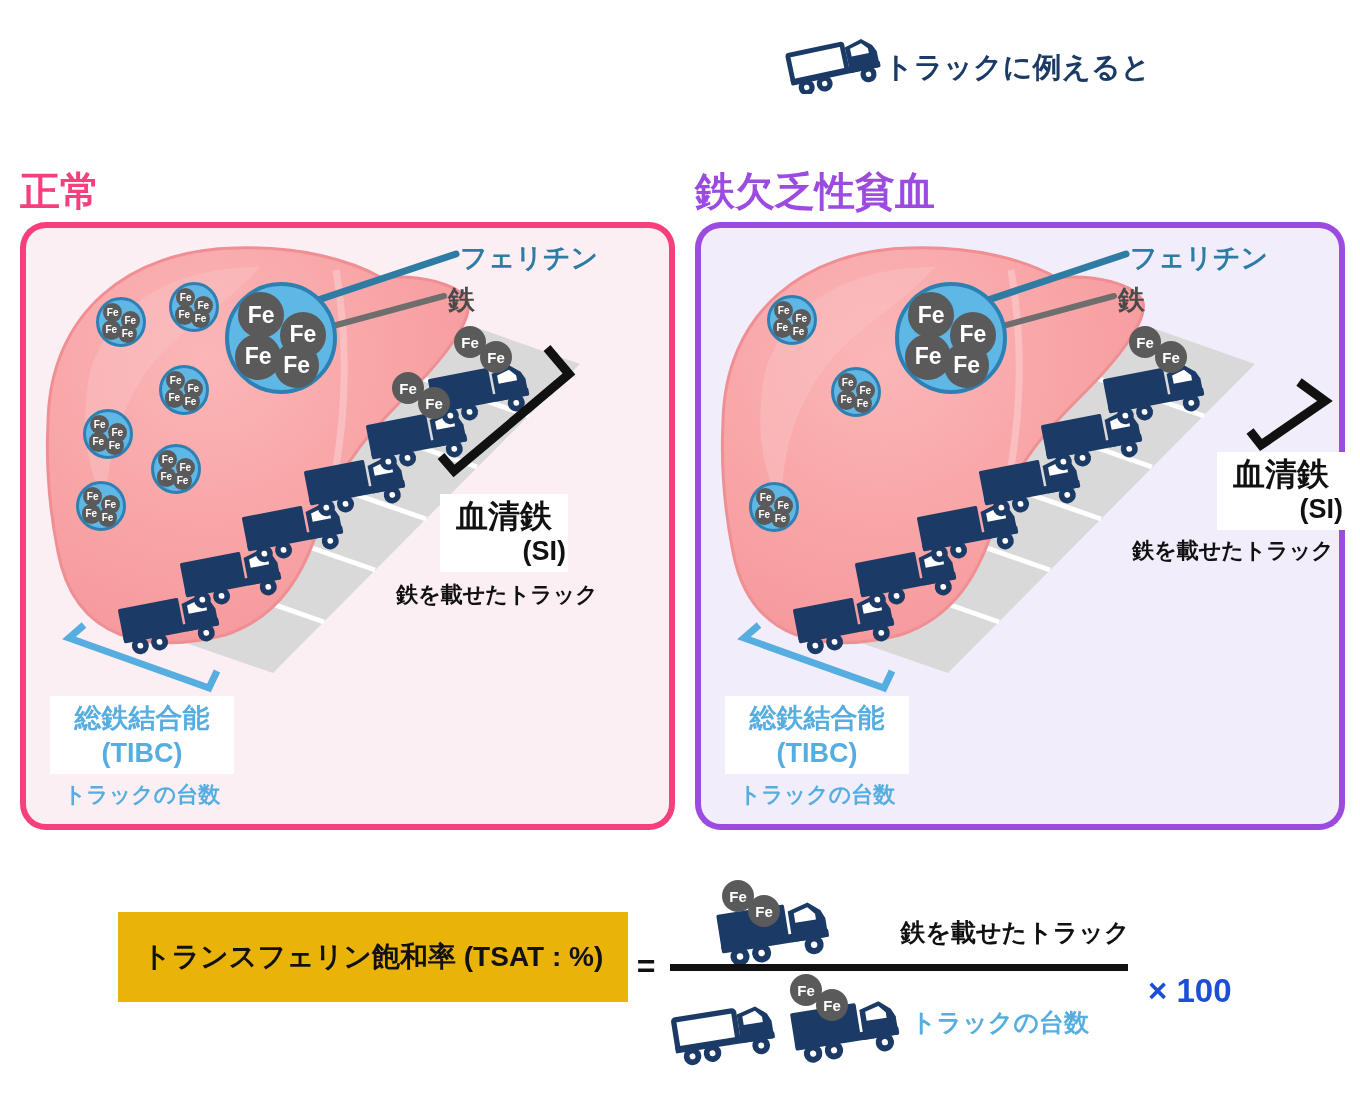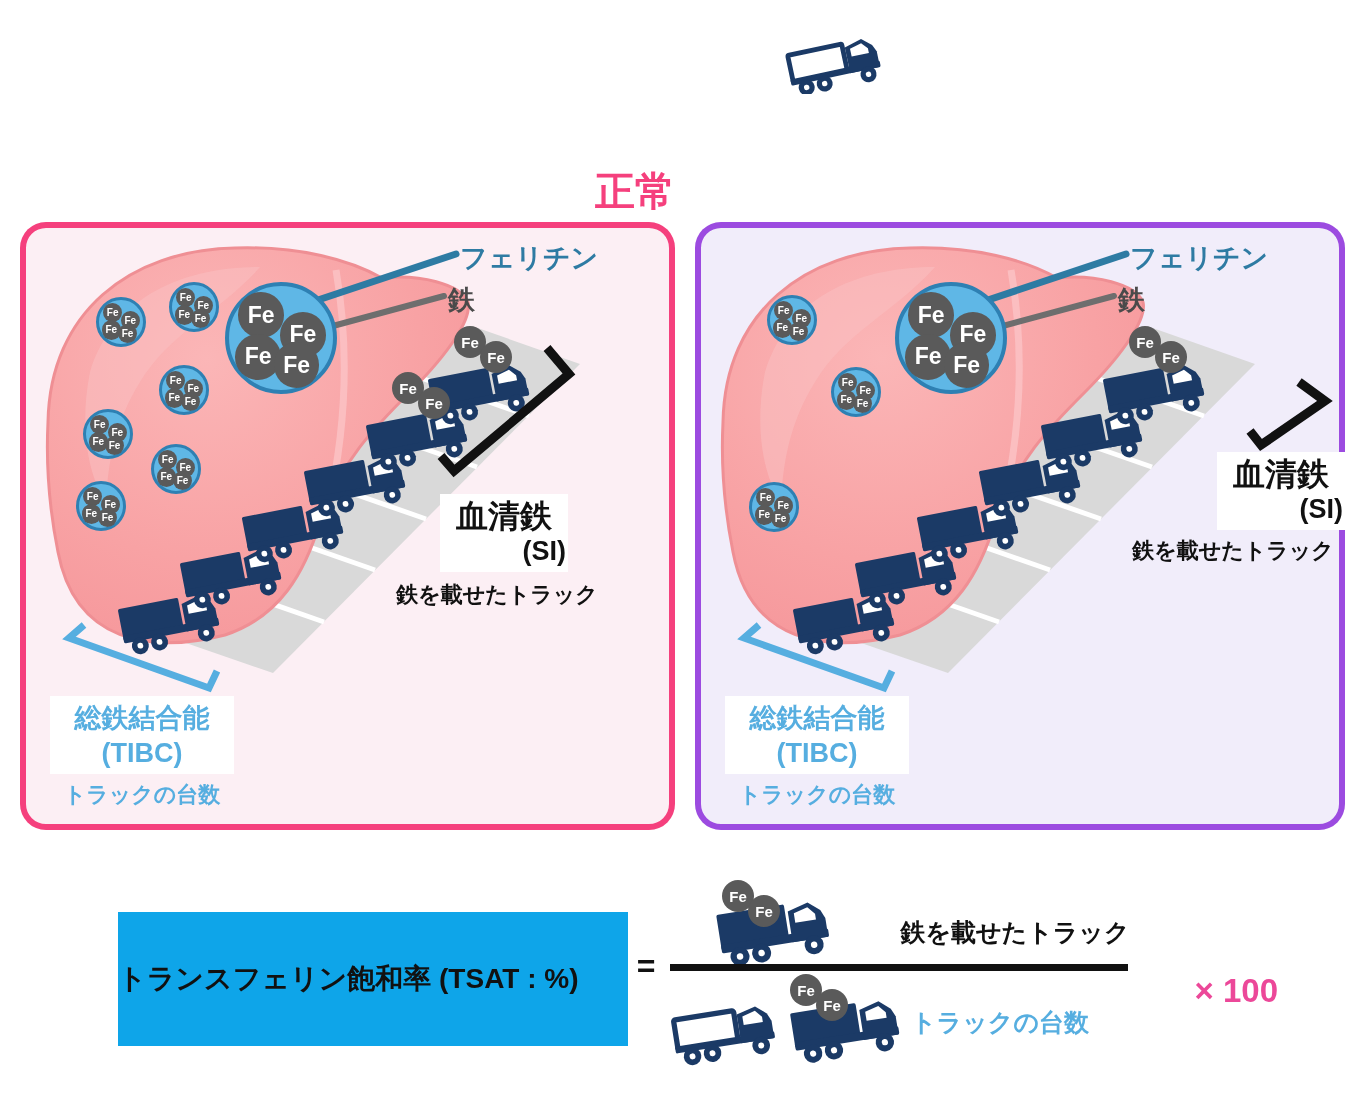--- a/index.html
+++ b/index.html
@@ -3,21 +3,21 @@
 <meta charset="utf-8">
 <style>
   html,body{margin:0;padding:0;background:#fff;}
   .page{position:relative;width:1360px;height:1098px;background:#fff;overflow:hidden;
         font-family:"Liberation Sans","DejaVu Sans",sans-serif;}
   .abs{position:absolute;}
   
   .title-main{left:192px;top:40px;font-size:36px;font-weight:800;color:#1B3A66;letter-spacing:1px;}
   .title-analogy{left:884px;top:48px;font-size:29px;font-weight:800;color:#1B3A66;}
   
-  .panel-h{top:166px;height:50px;font-size:40px;font-weight:800;text-align:right;line-height:50px;}
+  .panel-h{top:166px;height:50px;font-size:40px;font-weight:800;text-align:left;line-height:50px;}
   .panel-h.normal{left:20px;width:655px;color:#F5407D;}
   .panel-h.ida{left:695px;width:650px;color:#9C4BE0;}
   
   .panel{position:absolute;top:222px;height:608px;border-radius:26px;}
   .panel.normal{left:20px;width:655px;background:#FCEFF4;box-shadow:inset 0 0 0 6px #F5407D;}
   .panel.ida{left:695px;width:650px;background:#F1EDFA;box-shadow:inset 0 0 0 6px #9C4BE0;}
   .scene{position:absolute;left:0;top:0;width:100%;height:100%;}
   
   .ferritin{position:absolute;border-radius:50%;background:#5FB7E6;}
   .f-s{width:44px;height:44px;border:3px solid #2E80B3;}
@@ -40,28 +40,28 @@
   .lab-iron{font-size:27px;font-weight:800;color:#4A4A4A;}
   .si-box{background:#fff;text-align:center;color:#111;font-weight:800;padding:4px 2px;}
   .si-box .l1{font-size:32px;line-height:36px;}
   .si-box .l2{font-size:27px;line-height:34px;text-align:right;}
   .si-cap{font-size:22px;font-weight:800;color:#111;text-align:center;}
   .tibc-box{background:#fff;text-align:center;color:#56AEE0;font-weight:800;padding:4px 0;}
   .tibc-box .l1{font-size:27px;line-height:36px;}
   .tibc-box .l2{font-size:27px;line-height:34px;}
   .tibc-cap{font-size:22px;font-weight:800;color:#56AEE0;text-align:center;}
   
-  .f-lhs{left:118px;top:912px;width:510px;height:134px;background:#0ea5e9;
-         display:flex;align-items:center;
+  .f-lhs{left:118px;top:912px;width:510px;height:90px;background:#eab308;
+         display:flex;align-items:center;justify-content:center;
          font-size:28px;font-weight:800;color:#111;}
   .f-eq{left:626px;top:948px;width:40px;font-size:32px;font-weight:800;color:#111;text-align:center;}
   .f-numlab{left:870px;top:916px;width:290px;font-size:25px;font-weight:800;color:#111;text-align:center;}
   .f-bar{left:670px;top:964px;width:458px;height:7px;background:#111;}
   .f-denlab{left:880px;top:1006px;width:240px;font-size:25px;font-weight:800;color:#56AEE0;text-align:center;}
-  .f-x100{left:1148px;top:972px;width:130px;font-size:33px;font-weight:800;color:#ec4899;text-align:right;}
+  .f-x100{left:1148px;top:972px;width:130px;font-size:33px;font-weight:800;color:#1d4ed8;text-align:left;}
 </style>
 </head>
 <body>
 
 <div class="page">
 
   <svg width="0" height="0" style="position:absolute">
     <defs>
       <radialGradient id="liverGrad" cx="38%" cy="28%" r="85%">
         <stop offset="0%" stop-color="#FBB6B7"></stop>
@@ -91,22 +91,24 @@
         <circle cx="20" cy="59" r="3.4" fill="#fff"></circle>
           <circle cx="43" cy="59" r="3.4" fill="#fff"></circle>
           <circle cx="99" cy="59" r="3.4" fill="#fff"></circle>
       </g>
     </defs>
   </svg>
 
   <svg class="abs" style="left:784px;top:30px" width="100" height="64" viewBox="0 0 100 64">
     <use href="#truck-outline" transform="translate(50,32) rotate(-12) scale(0.8) translate(-60,-35)"></use>
   </svg>
+  <div class="abs title-analogy">トラックに例えると</div>
 
   <div class="abs panel-h normal">正常</div>
+  <div class="abs panel-h ida">鉄欠乏性貧血</div>
 
   <div class="panel normal">
     <svg class="scene" viewBox="0 0 655 608">
 
       <polygon points="62,385 452,104 560,142 253,451" fill="#D9D9D9"></polygon>
       <g stroke="#fff" stroke-width="5">
         <line x1="127" y1="338" x2="304" y2="400"></line>
           <line x1="192" y1="291" x2="355" y2="348"></line>
         <line x1="257" y1="245" x2="406" y2="297"></line>
           <line x1="322" y1="198" x2="457" y2="245"></line>

